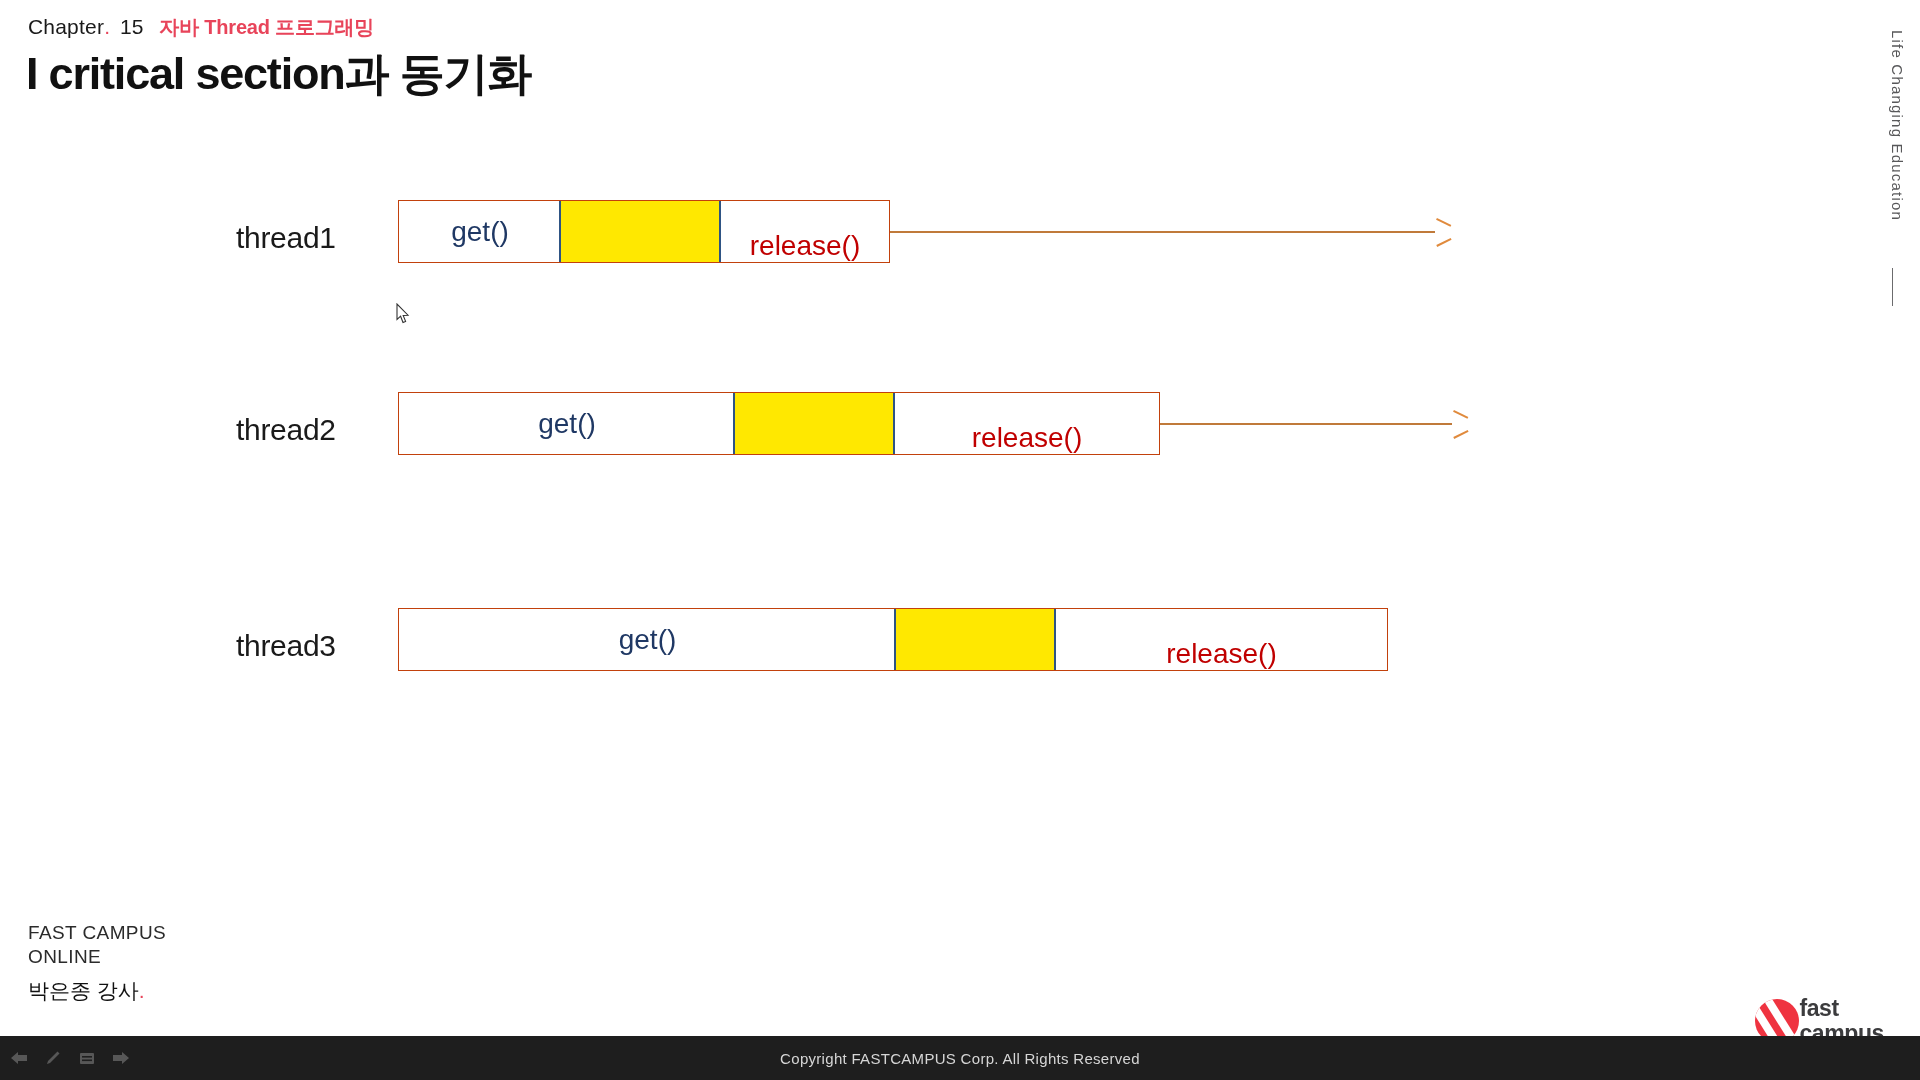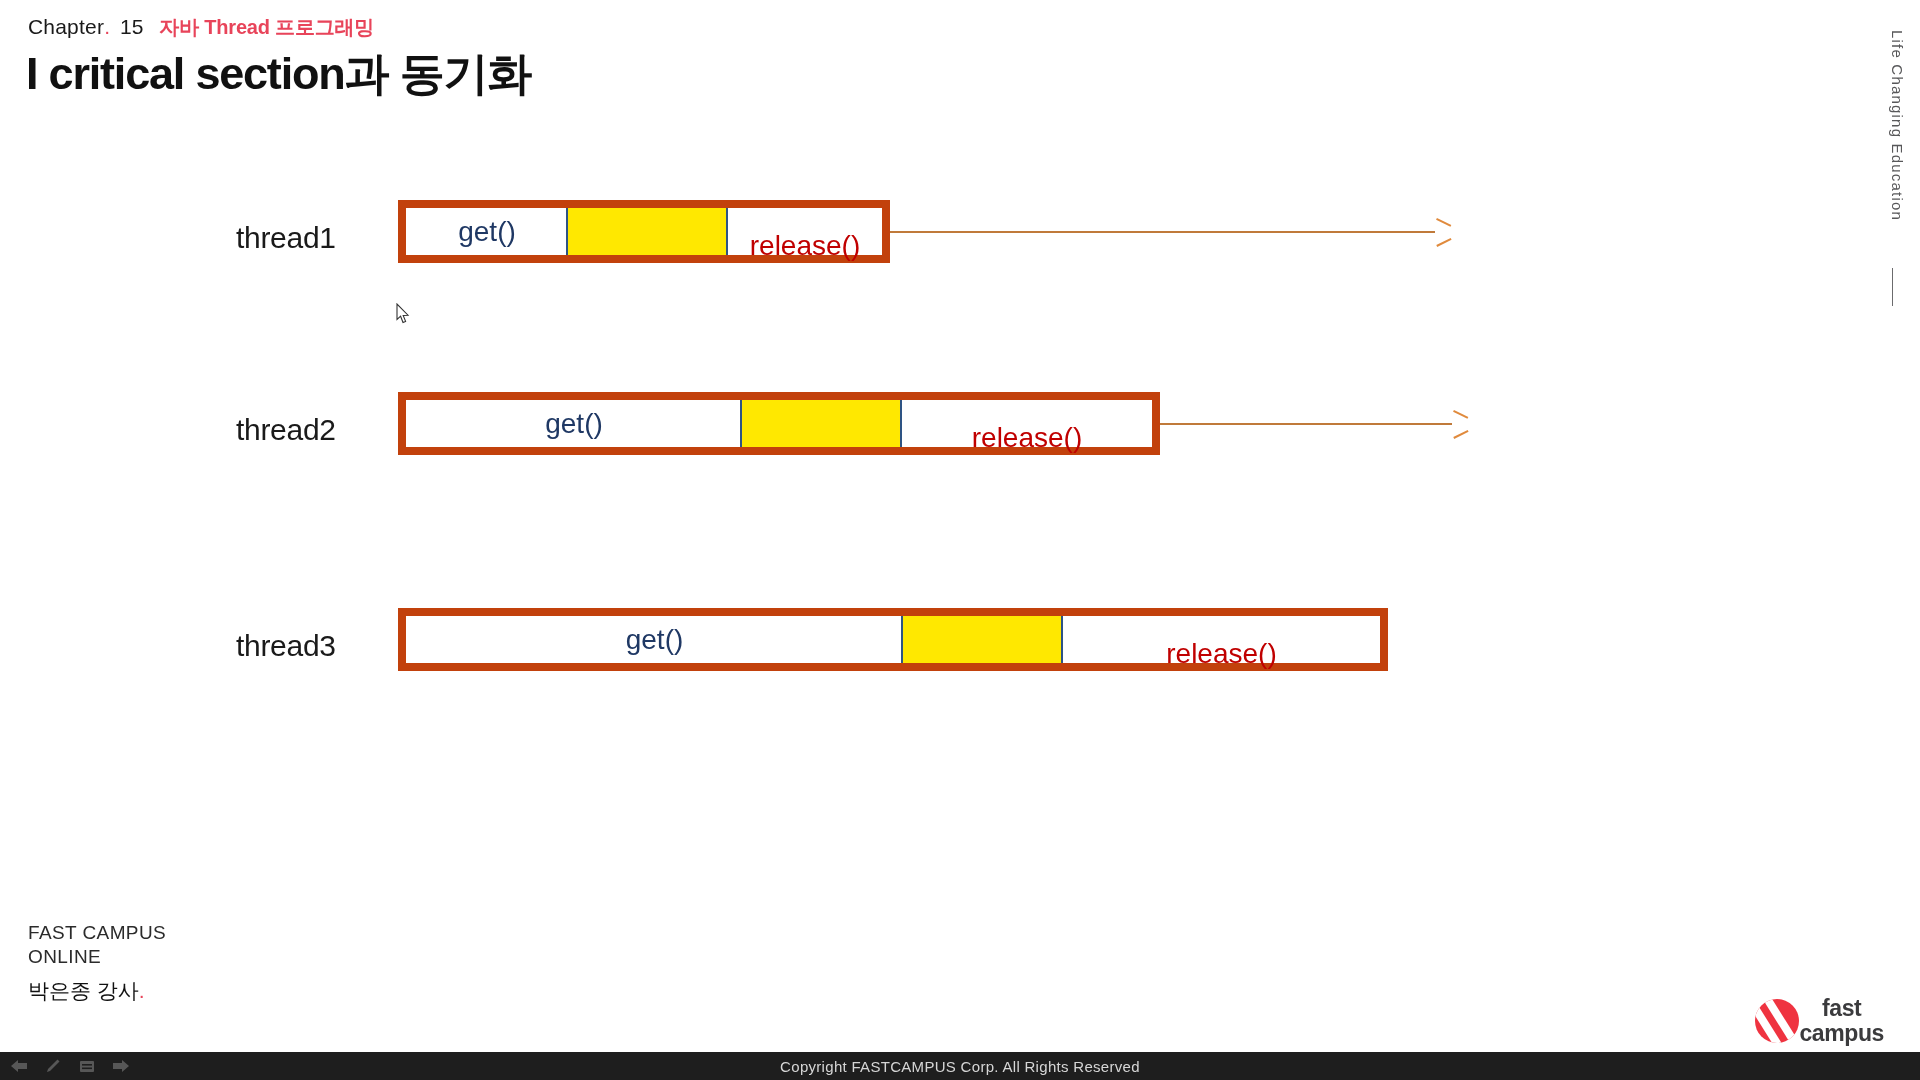--- a/index.html
+++ b/index.html
@@ -86,21 +86,21 @@
     position: absolute;
     font-size: 30px;
     color: #1a1a1a;
     letter-spacing: -0.3px;
     white-space: nowrap;
     margin-top: 9px;
   }
   .track {
     position: absolute;
     box-sizing: border-box;
-    border: 8px solid #c2410c;
+    border: 1px solid #c2410c;
     background: #ffffff;
   }
   .seg {
     position: absolute;
     top: 0;
     bottom: 0;
     display: flex;
     align-items: center;
     justify-content: center;
     box-sizing: border-box;
@@ -168,21 +168,20 @@
   .footer-brand .instructor .dot { color: #e8445a; }
 
   
   .fc-logo {
     position: absolute;
     right: 36px;
     bottom: 34px;
     display: flex;
     align-items: center;
     gap: 0;
-    text-align: center;
   }
   .fc-mark {
     position: relative;
     width: 44px;
     height: 44px;
     border-radius: 50%;
     background: #ef3340;
     overflow: hidden;
   }
   .fc-mark:before {
@@ -212,21 +211,21 @@
     line-height: 1.08;
     letter-spacing: -0.4px;
   }
 
   
   .bottom-bar {
     position: absolute;
     left: 0;
     right: 0;
     bottom: 0;
-    height: 28px;
+    height: 44px;
     background: #1e1e1e;
   }
   .copyright {
     position: absolute;
     left: 0;
     right: 0;
     top: 50%;
     transform: translateY(-50%);
     text-align: center;
     font-size: 15px;

